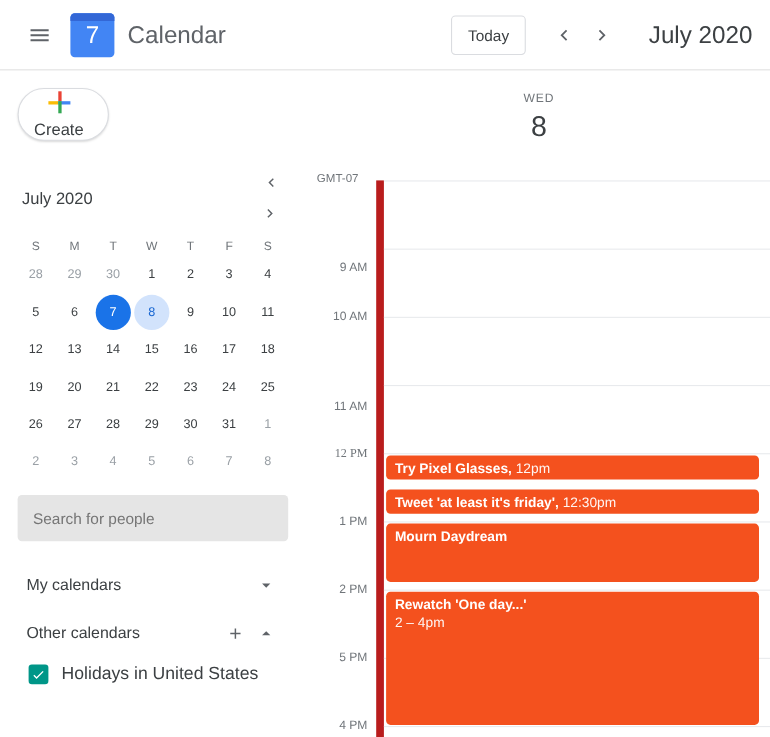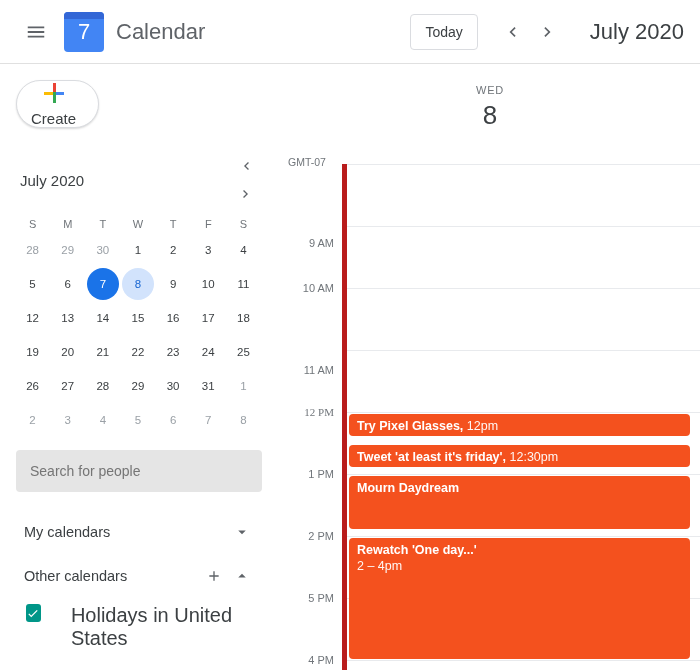--- a/index.html
+++ b/index.html
@@ -38,33 +38,33 @@
   .mini-cell { font-size:11.5px; color:#3c4043; width:32px;height:32px;display:flex;align-items:center;justify-content:center;border-radius:50%; margin:auto; cursor:pointer;}
   .mini-cell.muted { color:#9aa0a6; }
   .mini-cell.today { background:#1a73e8; color:#fff; font-weight:500;}
   .mini-cell.selected { background:#d2e3fc; color:#1967d2;}
 
   .search-box { margin:14px 2px 18px; background:#e5e5e5; border:none; border-radius:4px; height:42px; width:100%; padding:0 14px; font-size:14px; color:#5f6368; }
 
   .section { display:flex; align-items:center; padding:8px 4px 8px 10px; font-size:14.5px; color:#3c4043; cursor:pointer;}
   .section .label { flex:1; }
   .section .icon-btn { width:28px;height:28px;border:none;background:none;cursor:pointer;color:#5f6368;display:flex;align-items:center;justify-content:center;border-radius:50%;}
-  .cal-item { display:flex; align-items:flex-start; gap:30px; padding:6px 4px 6px 12px; font-size:20px; color:#3c4043; }
+  .cal-item { display:flex; align-items:flex-end; gap:12px; padding:6px 4px 6px 12px; font-size:16px; color:#3c4043; }
   .chk { width:18px;height:18px;border-radius:3px;background:#009688;display:flex;align-items:center;justify-content:center;}
 
   
   .main { flex:1; position:relative; overflow:hidden;}
   .day-header { text-align:center; padding-top:20px;}
   .dow { font-size:11px; color:#70757a; letter-spacing:0.8px;}
   .dnum { font-size:26px; color:#3c4043; margin-top:4px;}
   .tz { position:absolute; left:8px; top:92px; font-size:10.5px; color:#70757a;}
   .grid { position:absolute; left:0; right:0; top:100px; bottom:0;}
   .time-col { position:absolute; left:0; width:60px; top:0; bottom:0;}
   .time-label { position:absolute; right:6px; font-size:11px; color:#70757a; transform:translateY(-50%);}
-  .event-col { position:absolute; left:62px; right:0; top:0; bottom:0; border-left:5px solid #b91c1c;}
+  .event-col { position:absolute; left:62px; right:0; top:0; bottom:0; border-left:7px solid #b91c1c;}
   .hour-line { position:absolute; left:0; right:0; height:0; border-top:1px solid #e8eaed;}
   .event { position:absolute; left:2px; right:10px; background:#f4511e; border-radius:4px; color:#fff; font-size:12.5px; padding:4px 8px; line-height:1.3; overflow:hidden; cursor:pointer;}
   .event .t1 { font-weight:600; display:inline;}
   .event .t2 { opacity:.95;}
 
   svg { display:block;}
 </style>
 </head>
 <body>
 <div id="app">

